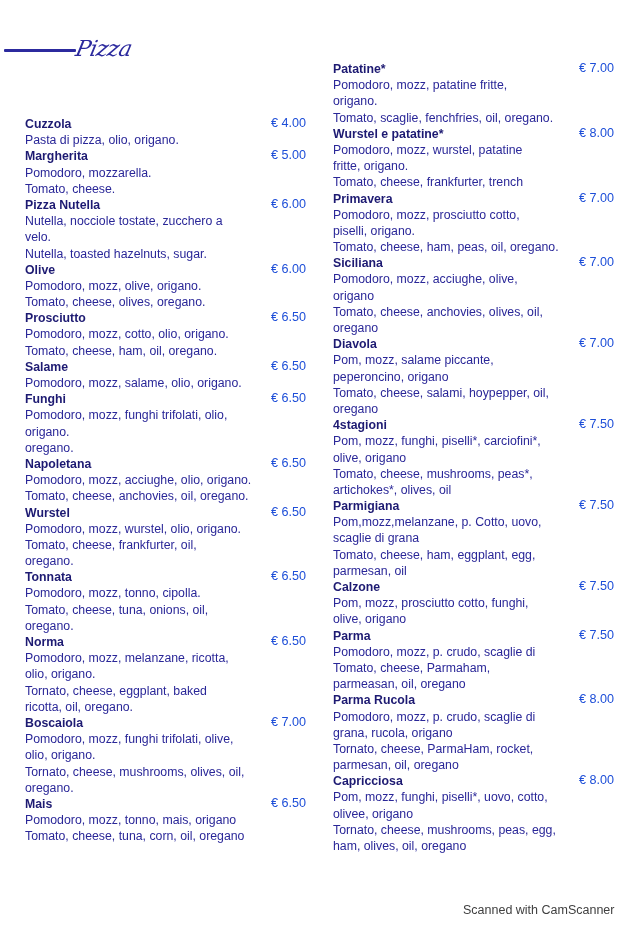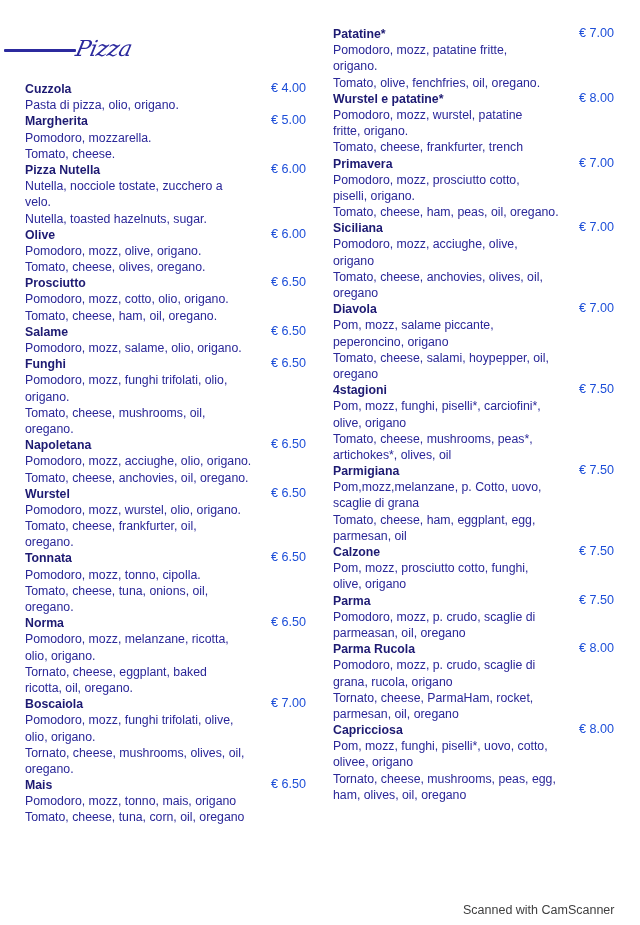--- a/index.html
+++ b/index.html
@@ -6,21 +6,21 @@
   body {
     width:640px; height:925px; background:#ffffff; position:relative; overflow:hidden;
     font-family:"Liberation Sans", sans-serif;
   }
   .header { position:absolute; left:0; top:30px; width:200px; height:40px; }
   .header .rule { position:absolute; left:4px; top:19px; width:72px; height:3px; background:#2c2a9e; border-radius:1px; }
   .header .title {
     position:absolute; left:76px; top:6px; font-family:"DejaVu Serif", serif; font-style:italic;
     font-size:22px; color:#2c2a9e; letter-spacing:-0.5px; transform:skewX(-12deg);
   }
-  .col { position:absolute; }
+  .col { position:absolute;margin-top:35px; }
   .col.left { left:25px; top:81px; width:290px; }
   .col.right { left:333px; top:26px; width:290px; }
   .item { position:relative; }
   .name {
     font-weight:bold; color:#1d1a72; font-size:12.3px; line-height:16.2px; height:16.2px; white-space:nowrap;
   }
   .price {
     position:absolute; top:-1px; color:#1d4ed8; font-size:12.6px; line-height:16.2px; white-space:nowrap;
   }
   .col.left .price { left:246px; }
@@ -74,21 +74,20 @@
     <div class="item">
       <div class="name">Salame</div>
       <div class="price">€ 6.50</div>
       <div class="line">Pomodoro, mozz, salame, olio, origano.</div>
     </div>
     <div class="item">
       <div class="name">Funghi</div>
       <div class="price">€ 6.50</div>
       <div class="line">Pomodoro, mozz, funghi trifolati, olio,</div>
       <div class="line">origano.</div>
-      <div class="line">Tomato, cheese, mushrooms, oil,</div>
       <div class="line">oregano.</div>
     </div>
     <div class="item">
       <div class="name">Napoletana</div>
       <div class="price">€ 6.50</div>
       <div class="line">Pomodoro, mozz, acciughe, olio, origano.</div>
       <div class="line">Tomato, cheese, anchovies, oil, oregano.</div>
     </div>
     <div class="item">
       <div class="name">Wurstel</div>
@@ -126,21 +125,21 @@
       <div class="line">Pomodoro, mozz, tonno, mais, origano</div>
       <div class="line">Tomato, cheese, tuna, corn, oil, oregano</div>
     </div>
   </div>
 <div class="col right">
     <div class="item">
       <div class="name">Patatine*</div>
       <div class="price">€ 7.00</div>
       <div class="line">Pomodoro, mozz, patatine fritte,</div>
       <div class="line">origano.</div>
-      <div class="line">Tomato, olive, fenchfries, oil, oregano.</div>
+      <div class="line">Tomato, scaglie, fenchfries, oil, oregano.</div>
     </div>
     <div class="item">
       <div class="name">Wurstel e patatine*</div>
       <div class="price">€ 8.00</div>
       <div class="line">Pomodoro, mozz, wurstel, patatine</div>
       <div class="line">fritte, origano.</div>
       <div class="line">Tomato, cheese, frankfurter, trench</div>
     </div>
     <div class="item">
       <div class="name">Primavera</div>
@@ -184,20 +183,21 @@
     <div class="item">
       <div class="name">Calzone</div>
       <div class="price">€ 7.50</div>
       <div class="line">Pom, mozz, prosciutto cotto, funghi,</div>
       <div class="line">olive, origano</div>
     </div>
     <div class="item">
       <div class="name">Parma</div>
       <div class="price">€ 7.50</div>
       <div class="line">Pomodoro, mozz, p. crudo, scaglie di</div>
+      <div class="line">Tomato, cheese, Parmaham,</div>
       <div class="line">parmeasan, oil, oregano</div>
     </div>
     <div class="item">
       <div class="name">Parma Rucola</div>
       <div class="price">€ 8.00</div>
       <div class="line">Pomodoro, mozz, p. crudo, scaglie di</div>
       <div class="line">grana, rucola, origano</div>
       <div class="line">Tornato, cheese, ParmaHam, rocket,</div>
       <div class="line">parmesan, oil, oregano</div>
     </div>

